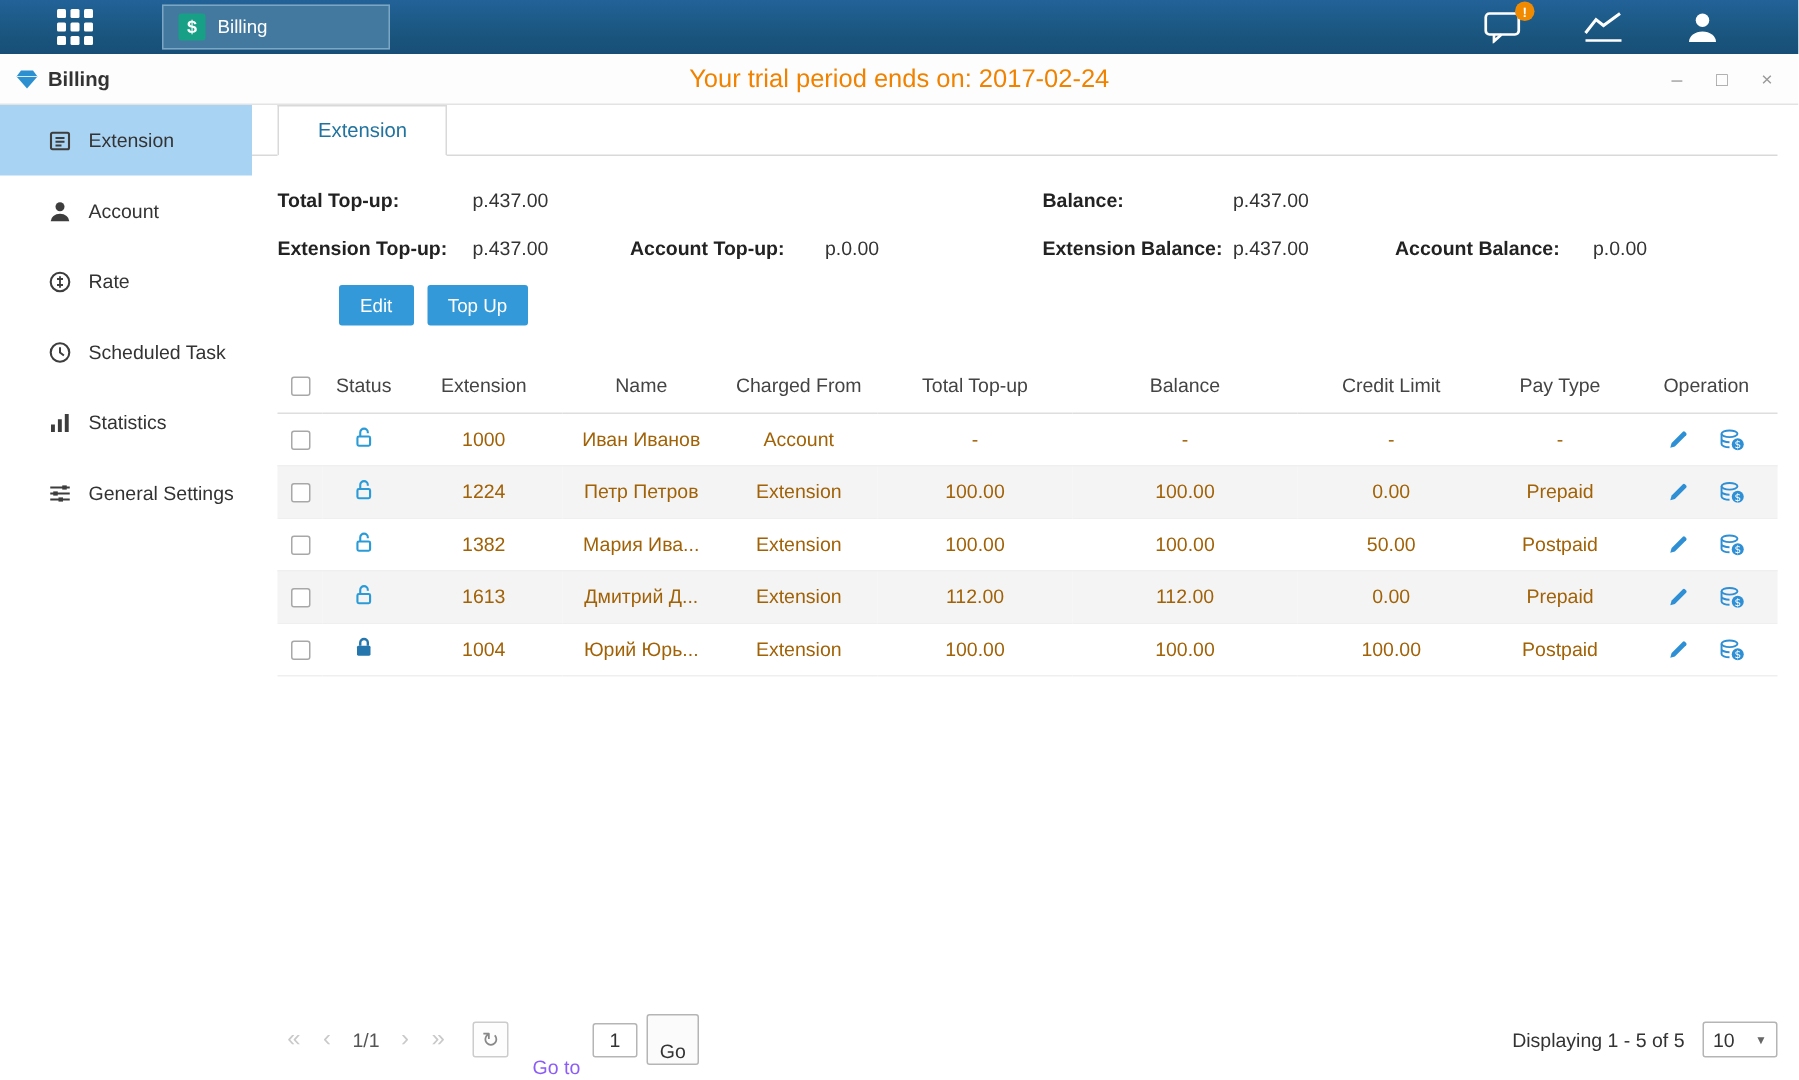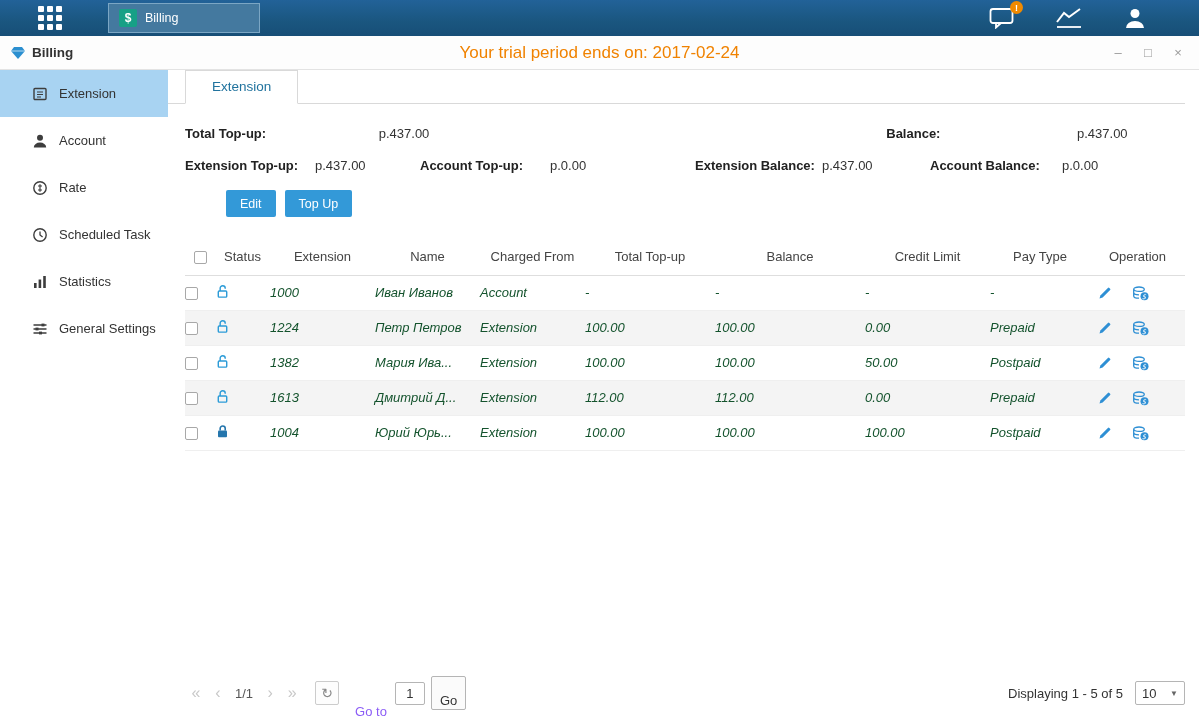--- a/index.html
+++ b/index.html
@@ -38,36 +38,36 @@
   .side-item svg { flex-shrink:0; }
 
   .content { flex:1; display:flex; flex-direction:column; min-width:0; position:relative; }
   .tabbar { height:34px; border-bottom:1px solid #d9d9d9; padding-left:17px; margin-right:14px; display:flex; align-items:flex-end; }
   .tab { height:34px; line-height:32px; padding:0 26px; background:#fff; border:1px solid #d9d9d9; border-bottom:1px solid #fff;
          margin-bottom:-1px; color:#21739e; font-size:13.5px; cursor:pointer; }
 
   .content-inner { padding:22px 14px 0 17px; flex:1; min-height:0; }
 
   
-  .summary-row { display:flex; align-items:center; font-size:13px; margin-bottom:17px;justify-content:space-between; }
+  .summary-row { display:flex; align-items:center; font-size:13px; margin-bottom:17px; }
   .summary-row .lab { font-weight:bold; color:#222; }
   .c1{width:130px;} .c2{width:105px;} .c3{width:130px;} .c4{width:145px;}
   .c5{width:127px;} .c6{width:108px;} .c7{width:132px;} .c8{flex:1;}
   .sp34{width:275px;}
 
   
   .btn-row { margin-top:9px; display:flex; gap:9px;padding-left:41px; }
   .btn-blue { background:#3399d8; color:#fff; border:none; font-size:12.5px; height:27px; padding:0 14px;
               border-radius:2px; cursor:pointer; font-family:inherit; }
 
   
   table.ext-table { margin-top:21px; width:100%; border-collapse:collapse; table-layout:fixed; }
   .ext-table th { height:37px; font-weight:normal; font-size:13px; color:#444; text-align:center;
                   border-bottom:1px solid #dedede; }
-  .ext-table td { height:35px; font-size:13px; color:#14532d; text-align:left; border-bottom:1px solid #efefef;font-style:italic; }
+  .ext-table td { height:35px; font-size:13px; color:#a16207; text-align:center; border-bottom:1px solid #efefef; }
   .ext-table tbody tr:nth-child(even) { background:#f4f4f4; }
   .checkbox { display:inline-block; width:13px; height:13px; border:1px solid #a8a8a8; border-radius:2px;
               background:#fff; cursor:pointer; vertical-align:middle; }
   .lockwrap { display:inline-flex; align-items:center; justify-content:center; }
   .op-cell span { display:inline-flex; margin:0 8px; cursor:pointer; vertical-align:middle; }
 
   
   .pagination { height:46px; display:flex; align-items:center; padding:0 14px 8px 17px; flex-shrink:0; }
   .pg-arrow { color:#c9c9c9; font-size:16px; width:22px; text-align:center; cursor:pointer; user-select:none; }
   .pg-info { font-size:13px; color:#555; margin:0 6px; }

